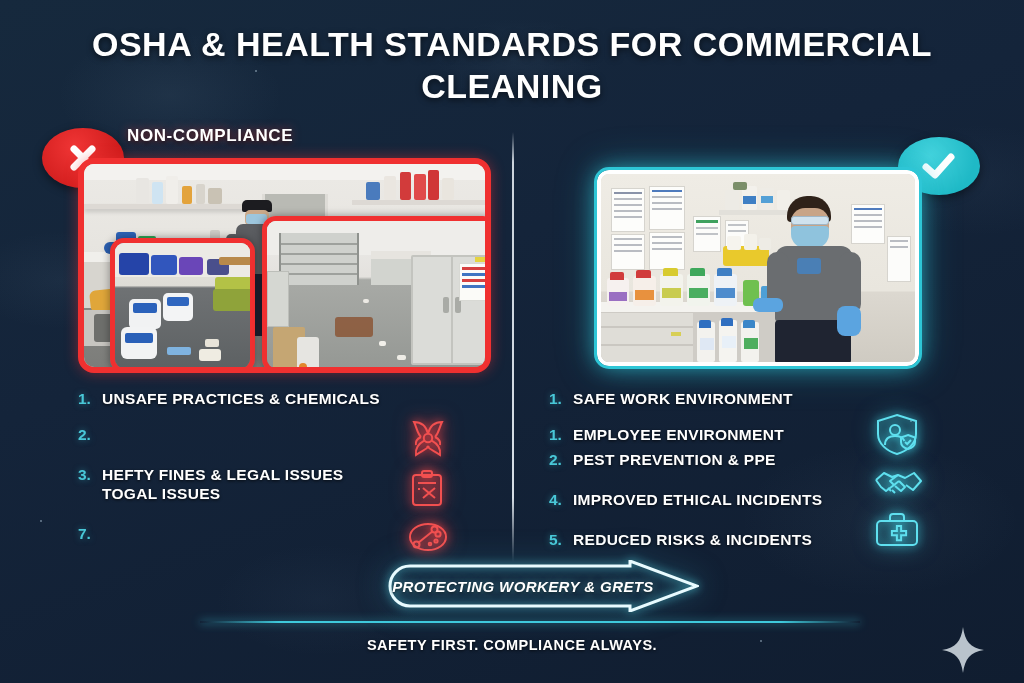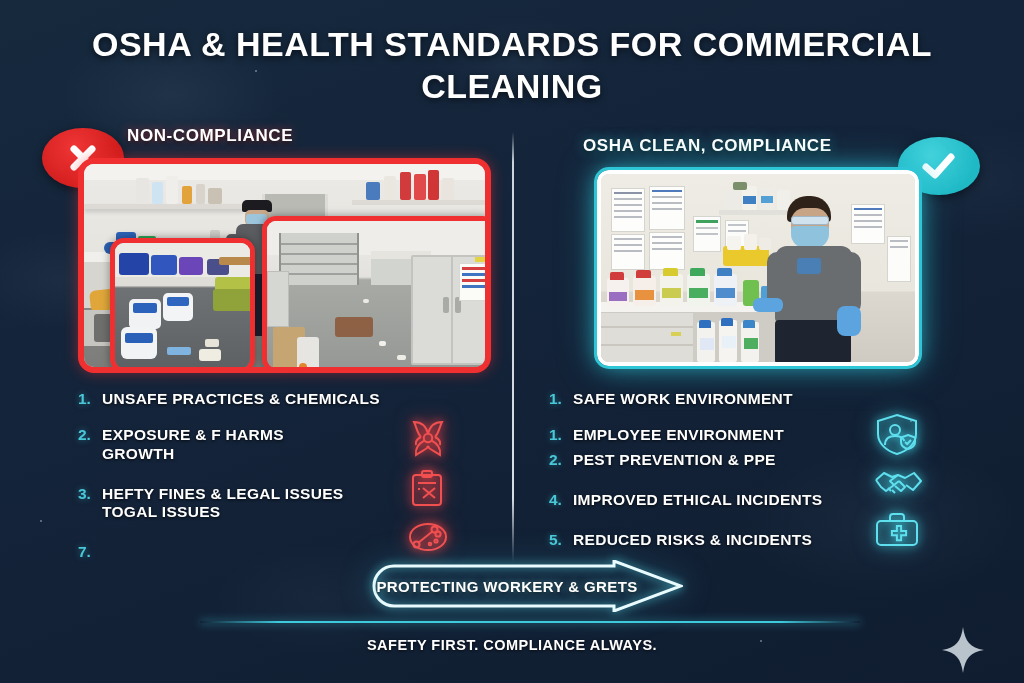--- a/index.html
+++ b/index.html
@@ -105,21 +105,21 @@
 
   
   .icon-col { position:absolute; }
   .icon-left  { left:405px; top:418px; }
   .icon-right { left:872px; top:412px; }
   .ic { display:block; margin-bottom:10px; }
   .red-neon  { filter:drop-shadow(0 0 4px rgba(255,70,70,.9)) drop-shadow(0 0 9px rgba(255,60,60,.55)); }
   .teal-neon { filter:drop-shadow(0 0 4px rgba(70,220,235,.95)) drop-shadow(0 0 10px rgba(60,210,230,.6)); }
 
   
-  .arrow-wrap { position:absolute; left:368px; top:560px; width:315px; height:52px; }
+  .arrow-wrap { position:absolute; left:384px; top:560px; width:315px; height:52px;font-style:italic; }
   .arrow-svg  { position:absolute; inset:0; filter:drop-shadow(0 0 5px rgba(90,225,240,.85)) drop-shadow(0 0 14px rgba(60,200,225,.5)); }
   .arrow-text {
     position:absolute; left:0; top:0; width:278px; height:52px;
     display:flex; align-items:center; justify-content:center;
     color:#fff; font-weight:bold; font-size:15px; letter-spacing:.4px;
     text-shadow:0 0 8px rgba(120,230,245,.55), 0 1px 3px rgba(0,0,0,.8);
   }
 
   
   .foot-line {
@@ -282,21 +282,20 @@
       <div class="band" style="left:30px;top:116px;width:22px;height:32px;background:#e6e5e1;border-radius:3px;"></div>
       <div class="band" style="left:32px;top:142px;width:8px;height:8px;background:#e2862c;border-radius:50%;"></div>
 
       <div class="band" style="left:112px;top:120px;width:7px;height:5px;background:#f2f0ea;border-radius:2px;"></div>
       <div class="band" style="left:130px;top:134px;width:9px;height:5px;background:#eeece6;border-radius:2px;"></div>
       <div class="band" style="left:96px;top:78px;width:6px;height:4px;background:#eceae4;border-radius:2px;"></div>
       <div class="band" style="left:150px;top:150px;width:8px;height:4px;background:#e9e7e1;border-radius:2px;"></div>
     </div>
   </div>
 
-  <div class="hdr hdr-right">OSHA CLEAN, COMPLIANCE</div>
 
   <div class="badge badge-check">
     <svg width="38" height="32" viewBox="0 0 38 32" aria-hidden="true">
       <path d="M6 17 L15 25 L31 7" fill="none" stroke="#fff" stroke-width="7" stroke-linecap="round" stroke-linejoin="round"></path>
     </svg>
   </div>
 
   <div class="photo-right">
     <div class="rm" style="background:linear-gradient(180deg,#efece5 0%,#e9e6de 62%,#dcd8d0 63%,#cfcbc2 100%);"></div>
 
@@ -403,22 +402,20 @@
   <div class="divider"></div>
 
   <div class="list list-left">
     <div class="row">
       <span class="num">1.</span>
       <span class="txt">UNSAFE PRACTICES &amp; CHEMICALS</span>
     </div>
     <div class="gap-sm"></div>
     <div class="row">
       <span class="num">2.</span>
-      <span class="txt">EXPOSURE &amp; F HARMS
-GROWTH</span>
     </div>
     <div class="gap-md"></div>
     <div class="row">
       <span class="num">3.</span>
       <span class="txt">HEFTY FINES &amp; LEGAL ISSUES
 TOGAL ISSUES</span>
     </div>
     <div class="gap-md"></div>
     <div class="row">
       <span class="num">7.</span>

